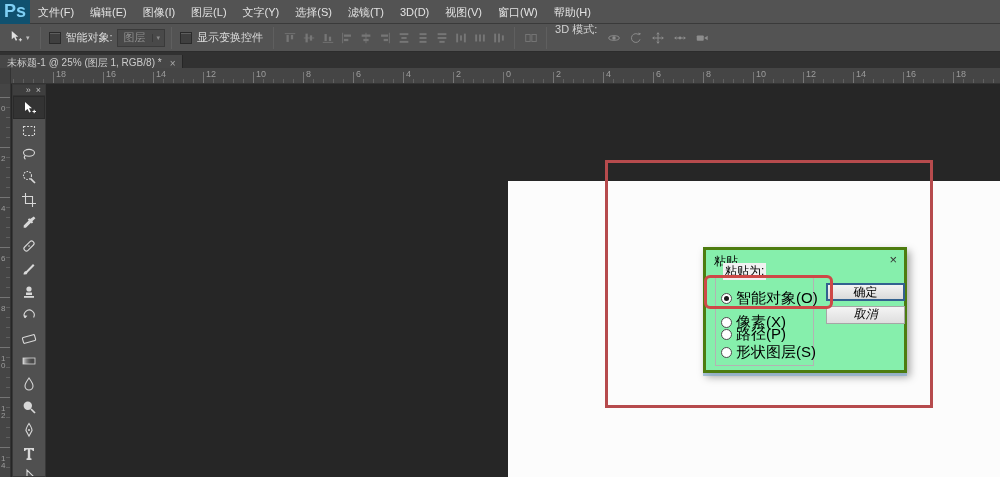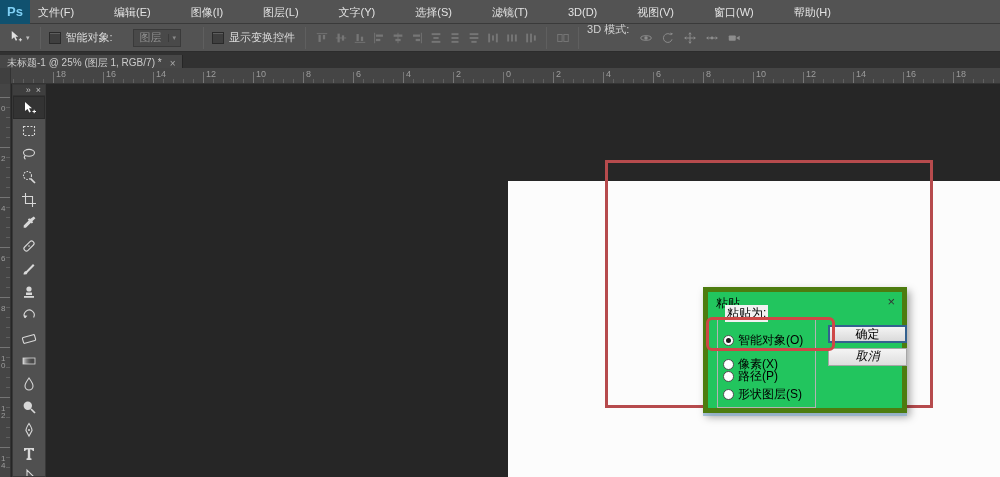--- a/index.html
+++ b/index.html
@@ -1,31 +1,31 @@
 <!DOCTYPE html>
 <html><head>
 <meta charset="utf-8">
 <style>
   * { margin:0; padding:0; box-sizing:border-box; }
   html,body { width:1000px; height:477px; overflow:hidden; }
   body { position:relative; background:#262626; font-family:"Liberation Sans","DejaVu Sans",sans-serif; -webkit-font-smoothing:antialiased; }
 
   
   #menubar { position:absolute; left:0; top:0; width:1000px; height:24px; background:#535353; border-bottom:1px solid #3a3a3a; display:flex; align-items:center; }
-  #ps-logo { width:30px; height:24px; background:#10516f; color:#7fd0f5; font-weight:bold; font-size:13px; display:flex; align-items:center; justify-content:center; }
+  #ps-logo { width:30px; height:24px; background:#10516f; color:#7fd0f5; font-weight:bold; font-size:18px; display:flex; align-items:center; justify-content:center; }
   .menu-item { padding:0 5px; margin:0 3px; font-size:11px; color:#e3e3e3; line-height:24px; cursor:default; }
 
   
   #optionsbar { position:absolute; left:0; top:24px; width:1000px; height:28px; background:#535353; border-bottom:1px solid #2c2c2c; display:flex; align-items:center; font-size:11px; color:#dadada; }
   .ob-sep { width:1px; height:22px; background:#424242; border-right:1px solid #5f5f5f; margin:0 6px; }
   #tool-preview { display:flex; align-items:center; padding:0 4px 0 8px; color:#e0e0e0; }
   #tool-preview .caret { font-size:7px; color:#bdbdbd; margin-left:3px; }
   .ob-check { width:12px; height:12px; background:#3f3f3f; border:1px solid #2a2a2a; box-shadow:inset 0 1px 0 #5e5e5e; margin:0 5px 0 2px; }
   .ob-label { margin-right:4px; white-space:nowrap; }
-  #layer-dropdown { height:18px; background:#494949; border:1px solid #3a3a3a; color:#8f8f8f; display:flex; align-items:center; margin:0 16px;text-align:right; }
+  #layer-dropdown { height:18px; background:#494949; border:1px solid #3a3a3a; color:#8f8f8f; display:flex; align-items:center; margin:0 0;text-align:right; }
   #layer-dropdown .dd-text { padding:0 6px; }
   #layer-dropdown .dd-caret { border-left:1px solid #3a3a3a; padding:0 4px; font-size:7px; color:#8a8a8a; }
   .icon-btn { width:19px; height:20px; display:flex; align-items:center; justify-content:center; color:#767676; }
   .icon-btn svg { display:block; }
   #mode3d-label { color:#d2d2d2; margin:0 6px 16px 2px; white-space:nowrap; }
   .icon-3d { width:22px; height:20px; display:flex; align-items:center; justify-content:center; color:#8d8d8d; }
 
   
   #tabbar { position:absolute; left:0; top:52px; width:1000px; height:16px; background:#313131; }
   #doc-tab { display:inline-flex; align-items:center; height:16px; background:#474747; border-right:1px solid #262626; padding:0 7px; font-size:10px; color:#cccccc; white-space:nowrap; }
@@ -49,41 +49,41 @@
   #doc-canvas { position:absolute; left:497px; top:97px; width:503px; height:380px; background:#fcfcfc; }
   #red-rect { position:absolute; left:605px; top:160px; width:328px; height:248px; border:3px solid #b64b4d; }
 
   
   #toolspanel { position:absolute; left:12px; top:84px; width:34px; height:393px; background:#505050; border:1px solid #383838; z-index:3; display:flex; flex-direction:column; overflow:hidden; }
   #tools-header { height:13px; background:#3e3e3e; border-bottom:1px solid #333; display:flex; align-items:center; justify-content:flex-end; gap:5px; padding:0 4px; color:#bdbdbd; font-size:9px; line-height:10px; }
   .tool-btn { width:100%; height:23px; flex:0 0 23px; display:flex; align-items:center; justify-content:center; color:#d8d8d8; }
   .tool-btn.selected { background:#333333; box-shadow:inset 0 0 0 1px #2a2a2a; color:#ffffff; }
 
   
-  #paste-dialog { position:absolute; left:703px; top:247px; width:204px; height:126px; background:#22c55e; border:5px solid #4d7c0f;
-     box-shadow:0 3px 0 rgba(130,170,205,.65), 3px 4px 8px rgba(0,0,0,.35); font-size:12px; color:#000; z-index:5;margin-top:40px; }
+  #paste-dialog { position:absolute; left:703px; top:247px; width:204px; height:126px; background:#86efac; border:3px solid #4d7c0f;
+     box-shadow:0 3px 0 rgba(130,170,205,.65), 3px 4px 8px rgba(0,0,0,.35); font-size:12px; color:#000; z-index:5; }
   #dlg-title { position:absolute; left:8px; top:3px; font-size:12px; color:#000; }
   #dlg-close { position:absolute; right:7px; top:2px; font-size:13px; color:#333; }
   #dlg-group { position:absolute; left:9px; top:26px; width:99px; height:90px; border:1px solid #b3b3b3; }
   #dlg-group-label { position:absolute; left:17px; top:13px; background:#f1f1f1; padding:0 2px; font-size:12px; }
   .radio-row { position:absolute; left:15px; height:14px; display:flex; align-items:center; }
   .radio-circle { width:11px; height:11px; border:1px solid #4d4d4d; border-radius:50%; background:#fff; margin-right:4px; position:relative; flex:0 0 11px; }
   .radio-circle.checked::after { content:""; position:absolute; left:2px; top:2px; width:5px; height:5px; border-radius:50%; background:#1a1a1a; }
-  .radio-label { font-size:12px; white-space:nowrap; }
+  .radio-label { font-size:15px; white-space:nowrap; }
   #dlg-red-highlight { position:absolute; left:-2px; top:25px; width:129px; height:34px; border:3px solid #ce4847; border-radius:6px; z-index:6; }
   .dlg-btn { position:absolute; left:120px; width:79px; height:18px; font-size:12px; line-height:14px; text-align:center; color:#000; }
   #btn-ok { top:33px; border:2px solid #33618f; background:linear-gradient(#f4f4f4,#dadada); }
   #btn-cancel { top:56px; border:1px solid #a6a6a6; background:linear-gradient(#f4f4f4,#dedede);font-style:italic; }
 </style>
 </head>
 <body>
 
 <div id="menubar">
   <div id="ps-logo">Ps</div>
-  <div id="menu-items" style="display: flex; gap: 24px;">
+  <div id="menu-items" style="display: flex;">
       <div class="menu-item">文件(F)</div>
       <div class="menu-item">编辑(E)</div>
       <div class="menu-item">图像(I)</div>
       <div class="menu-item">图层(L)</div>
       <div class="menu-item">文字(Y)</div>
       <div class="menu-item">选择(S)</div>
       <div class="menu-item">滤镜(T)</div>
       <div class="menu-item">3D(D)</div>
       <div class="menu-item">视图(V)</div>
       <div class="menu-item">窗口(W)</div>
@@ -233,21 +233,21 @@
         <svg viewBox="0 0 16 16" width="14" height="14">
           <rect x="2" y="5" width="8" height="6" rx="1" fill="currentColor"></rect>
           <path d="M10.5 8l4-2.6v5.2z" fill="currentColor"></path>
         </svg>
       </span>
     </div>
 </div>
 
 <div id="tabbar">
   <div id="doc-tab">
-    <span>未标题-1 @ 25% (图层 1, RGB/7) *</span>
+    <span>未标题-1 @ 25% (图层 1, RGB/8) *</span>
     <span class="tab-close">×</span>
   </div>
 </div>
 
 <div id="hruler">
     <span class="hr-label" style="left: 56px;">18</span>
     <span class="hr-label" style="left: 106px;">16</span>
     <span class="hr-label" style="left: 156px;">14</span>
     <span class="hr-label" style="left: 206px;">12</span>
     <span class="hr-label" style="left: 256px;">10</span>

